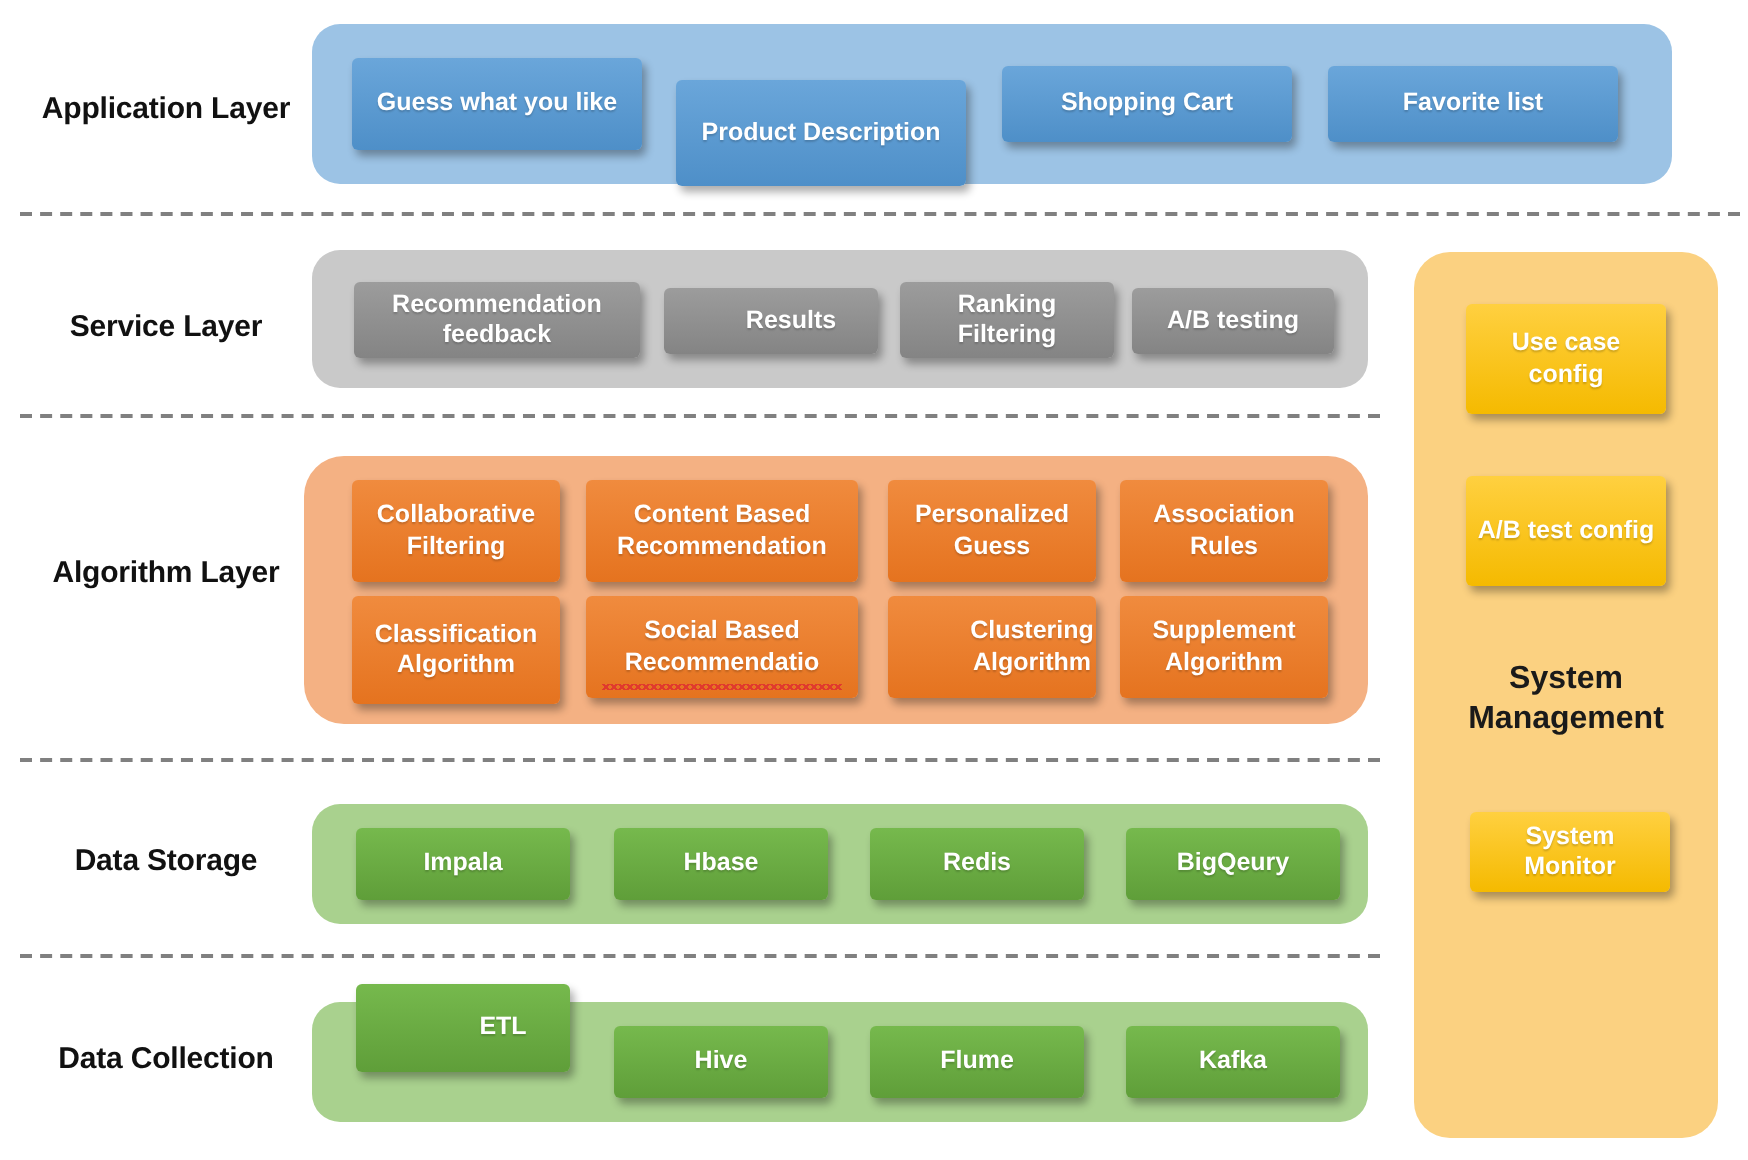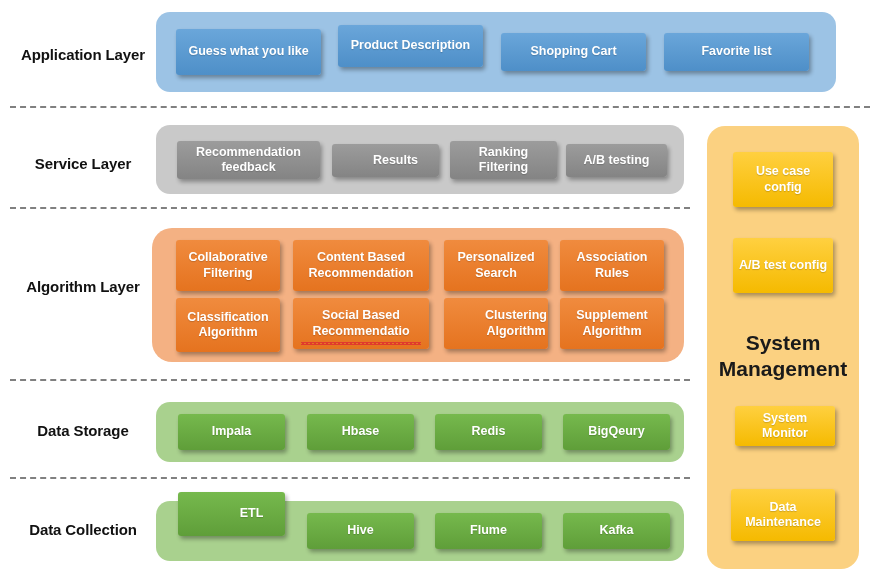--- a/index.html
+++ b/index.html
@@ -114,55 +114,55 @@
     background: #FBD181;
     border-radius: 18px;
     box-sizing: border-box;
   }
   #sys-panel-title {
     position: absolute;
     left: 707px;
     width: 152px;
     top: 330px;
     text-align: center;
-    font-size: 21px;
+    font-size: 16px;
     font-weight: bold;
     color: #1a1a1a;
     line-height: 1.25;
   }
 </style>
 </head>
 <body>
 
 <div id="diagram">
 
   <div class="layer-label" style="top:46px;">Application Layer</div>
   <div class="layer-band band-blue" style="left:156px; top:12px; width:680px; height:80px;"></div>
   <div class="node node-blue" style="left:176px; top:29px; width:145px; height:46px;">Guess what you like</div>
-  <div class="node node-blue" style="left:338px; top:25px; width:145px; height:42px;text-align:right;">Product Description</div>
+  <div class="node node-blue" style="left:338px; top:40px; width:145px; height:53px;text-align:right;">Product Description</div>
   <div class="node node-blue" style="left:501px; top:33px; width:145px; height:38px;">Shopping Cart</div>
   <div class="node node-blue" style="left:664px; top:33px; width:145px; height:38px;">Favorite list</div>
 
   <div class="separator" style="top:106px; width:860px;"></div>
 
   <div class="layer-label" style="top:155px;">Service Layer</div>
   <div class="layer-band band-gray" style="left:156px; top:125px; width:528px; height:69px;"></div>
   <div class="node node-gray" style="left:177px; top:141px; width:143px; height:38px;">Recommendation feedback</div>
   <div class="node node-gray" style="left:332px; top:144px; width:107px; height:33px;padding-left:24px;">Results</div>
   <div class="node node-gray" style="left:450px; top:141px; width:107px; height:38px;">Ranking Filtering</div>
   <div class="node node-gray" style="left:566px; top:144px; width:101px; height:33px;">A/B testing</div>
 
   <div class="separator" style="top:207px; width:680px;"></div>
 
   <div class="layer-label" style="top:278px;">Algorithm Layer</div>
   <div class="layer-band band-orange" style="left:152px; top:228px; width:532px; height:134px; border-radius:20px;"></div>
 
   <div class="node node-orange" style="left:176px; top:240px; width:104px; height:51px;">Collaborative Filtering</div>
   <div class="node node-orange" style="left:293px; top:240px; width:136px; height:51px;">Content Based Recommendation</div>
-  <div class="node node-orange" style="left:444px; top:240px; width:104px; height:51px;">Personalized Search</div>
+  <div class="node node-orange" style="left:444px; top:240px; width:104px; height:51px;">Personalized Guess</div>
   <div class="node node-orange" style="left:560px; top:240px; width:104px; height:51px;">Association Rules</div>
 
   <div class="node node-orange" style="left:176px; top:298px; width:104px; height:54px;">Classification Algorithm</div>
   <div class="node node-orange squiggle" style="left:293px; top:298px; width:136px; height:51px;">Social Based Recommendatio</div>
   <div class="node node-orange" style="left:444px; top:298px; width:104px; height:51px;padding-left:44px;">Clustering Algorithm</div>
   <div class="node node-orange" style="left:560px; top:298px; width:104px; height:51px;">Supplement Algorithm</div>
 
   <div class="separator" style="top:379px; width:680px;"></div>
 
   <div class="layer-label" style="top:422px;">Data Storage</div>
@@ -179,15 +179,14 @@
   <div class="node node-green" style="left:178px; top:492px; width:107px; height:44px;padding-left:44px;">ETL</div>
   <div class="node node-green" style="left:307px; top:513px; width:107px; height:36px;">Hive</div>
   <div class="node node-green" style="left:435px; top:513px; width:107px; height:36px;">Flume</div>
   <div class="node node-green" style="left:563px; top:513px; width:107px; height:36px;">Kafka</div>
 
   <div id="sys-panel"></div>
   <div class="node node-yellow" style="left:733px; top:152px; width:100px; height:55px;text-align:center;">Use case config</div>
   <div class="node node-yellow" style="left:733px; top:238px; width:100px; height:55px;">A/B test config</div>
   <div id="sys-panel-title">System Management</div>
   <div class="node node-yellow" style="left:735px; top:406px; width:100px; height:40px;">System Monitor</div>
-  <div class="node node-yellow" style="left:731px; top:489px; width:104px; height:52px;">Data Maintenance</div>
 
 </div>
 
 </body></html>

